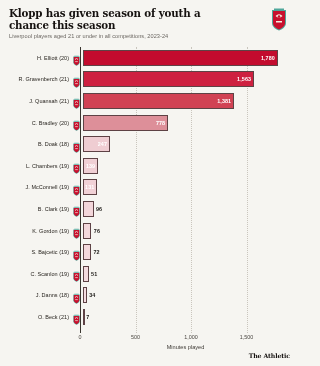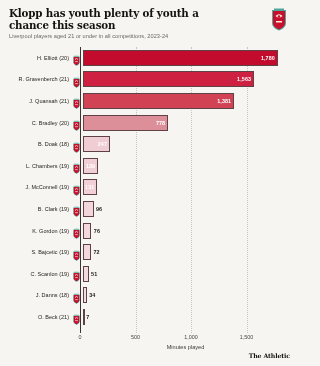--- a/index.html
+++ b/index.html
@@ -110,21 +110,21 @@
     color:#15110F;
     letter-spacing:-0.1px;
   }
 </style>
 </head>
 <body>
 
 <div class="wrap">
 
   <div class="header">
-    <div class="title">Klopp has youth plenty of youth a chance this season</div>
+    <div class="title">Klopp has given season of youth a chance this season</div>
     <div class="subtitle">Liverpool players aged 21 or under in all competitions, 2023-24</div>
     <div class="header-crest">
       <svg viewBox="0 0 40 48" width="20" height="24" aria-hidden="true">
         <path d="M6 6 h28 v26 c0 8 -8 13 -14 15 c-6 -2 -14 -7 -14 -15 z" fill="#4FA79B"></path>
         <path d="M8 8 h24 v24 c0 6.5 -6.5 11 -12 13 c-5.5 -2 -12 -6.5 -12 -13 z" fill="#C8102E"></path>
         <path d="M13 18 q7 -7 14 0 q-7 6 -14 0 z" fill="#F6F1E4"></path>
         <circle cx="20" cy="19" r="2.6" fill="#C8102E"></circle>
         <path d="M14 28 h12 v3 h-12 z" fill="#F6F1E4"></path>
         <path d="M10 3 h20 v3 h-20 z" fill="#4FA79B"></path>
       </svg>

